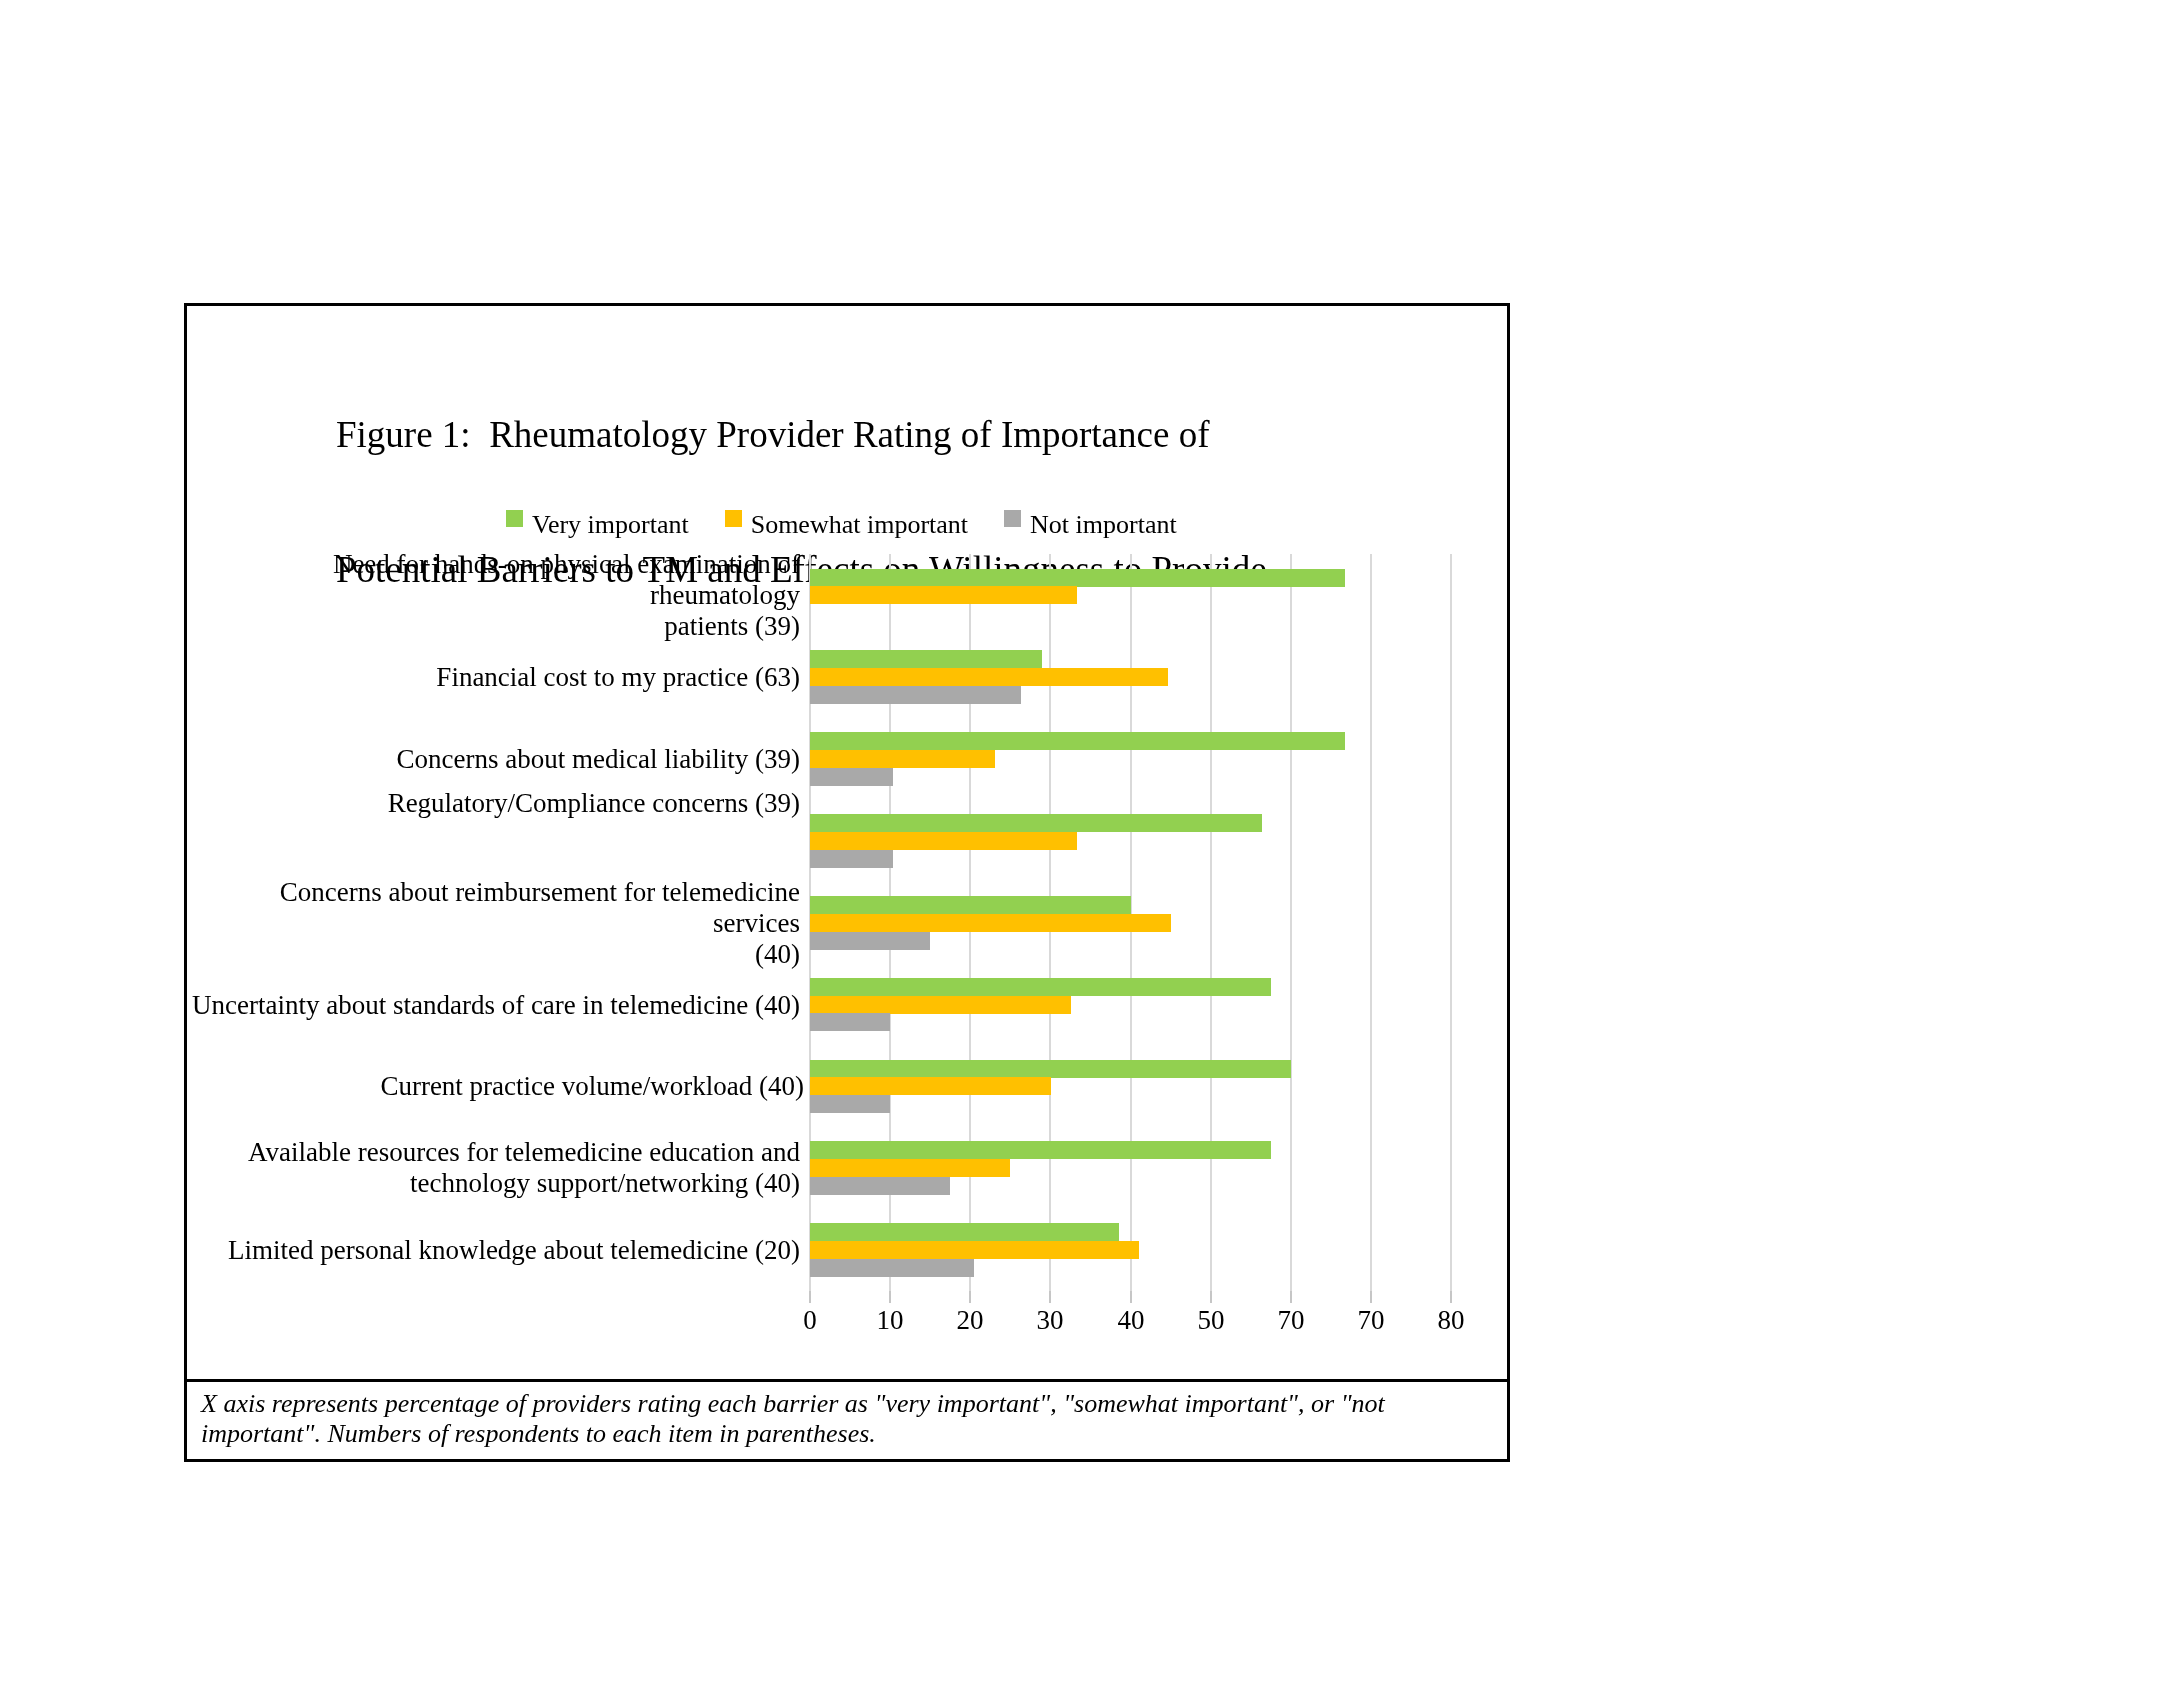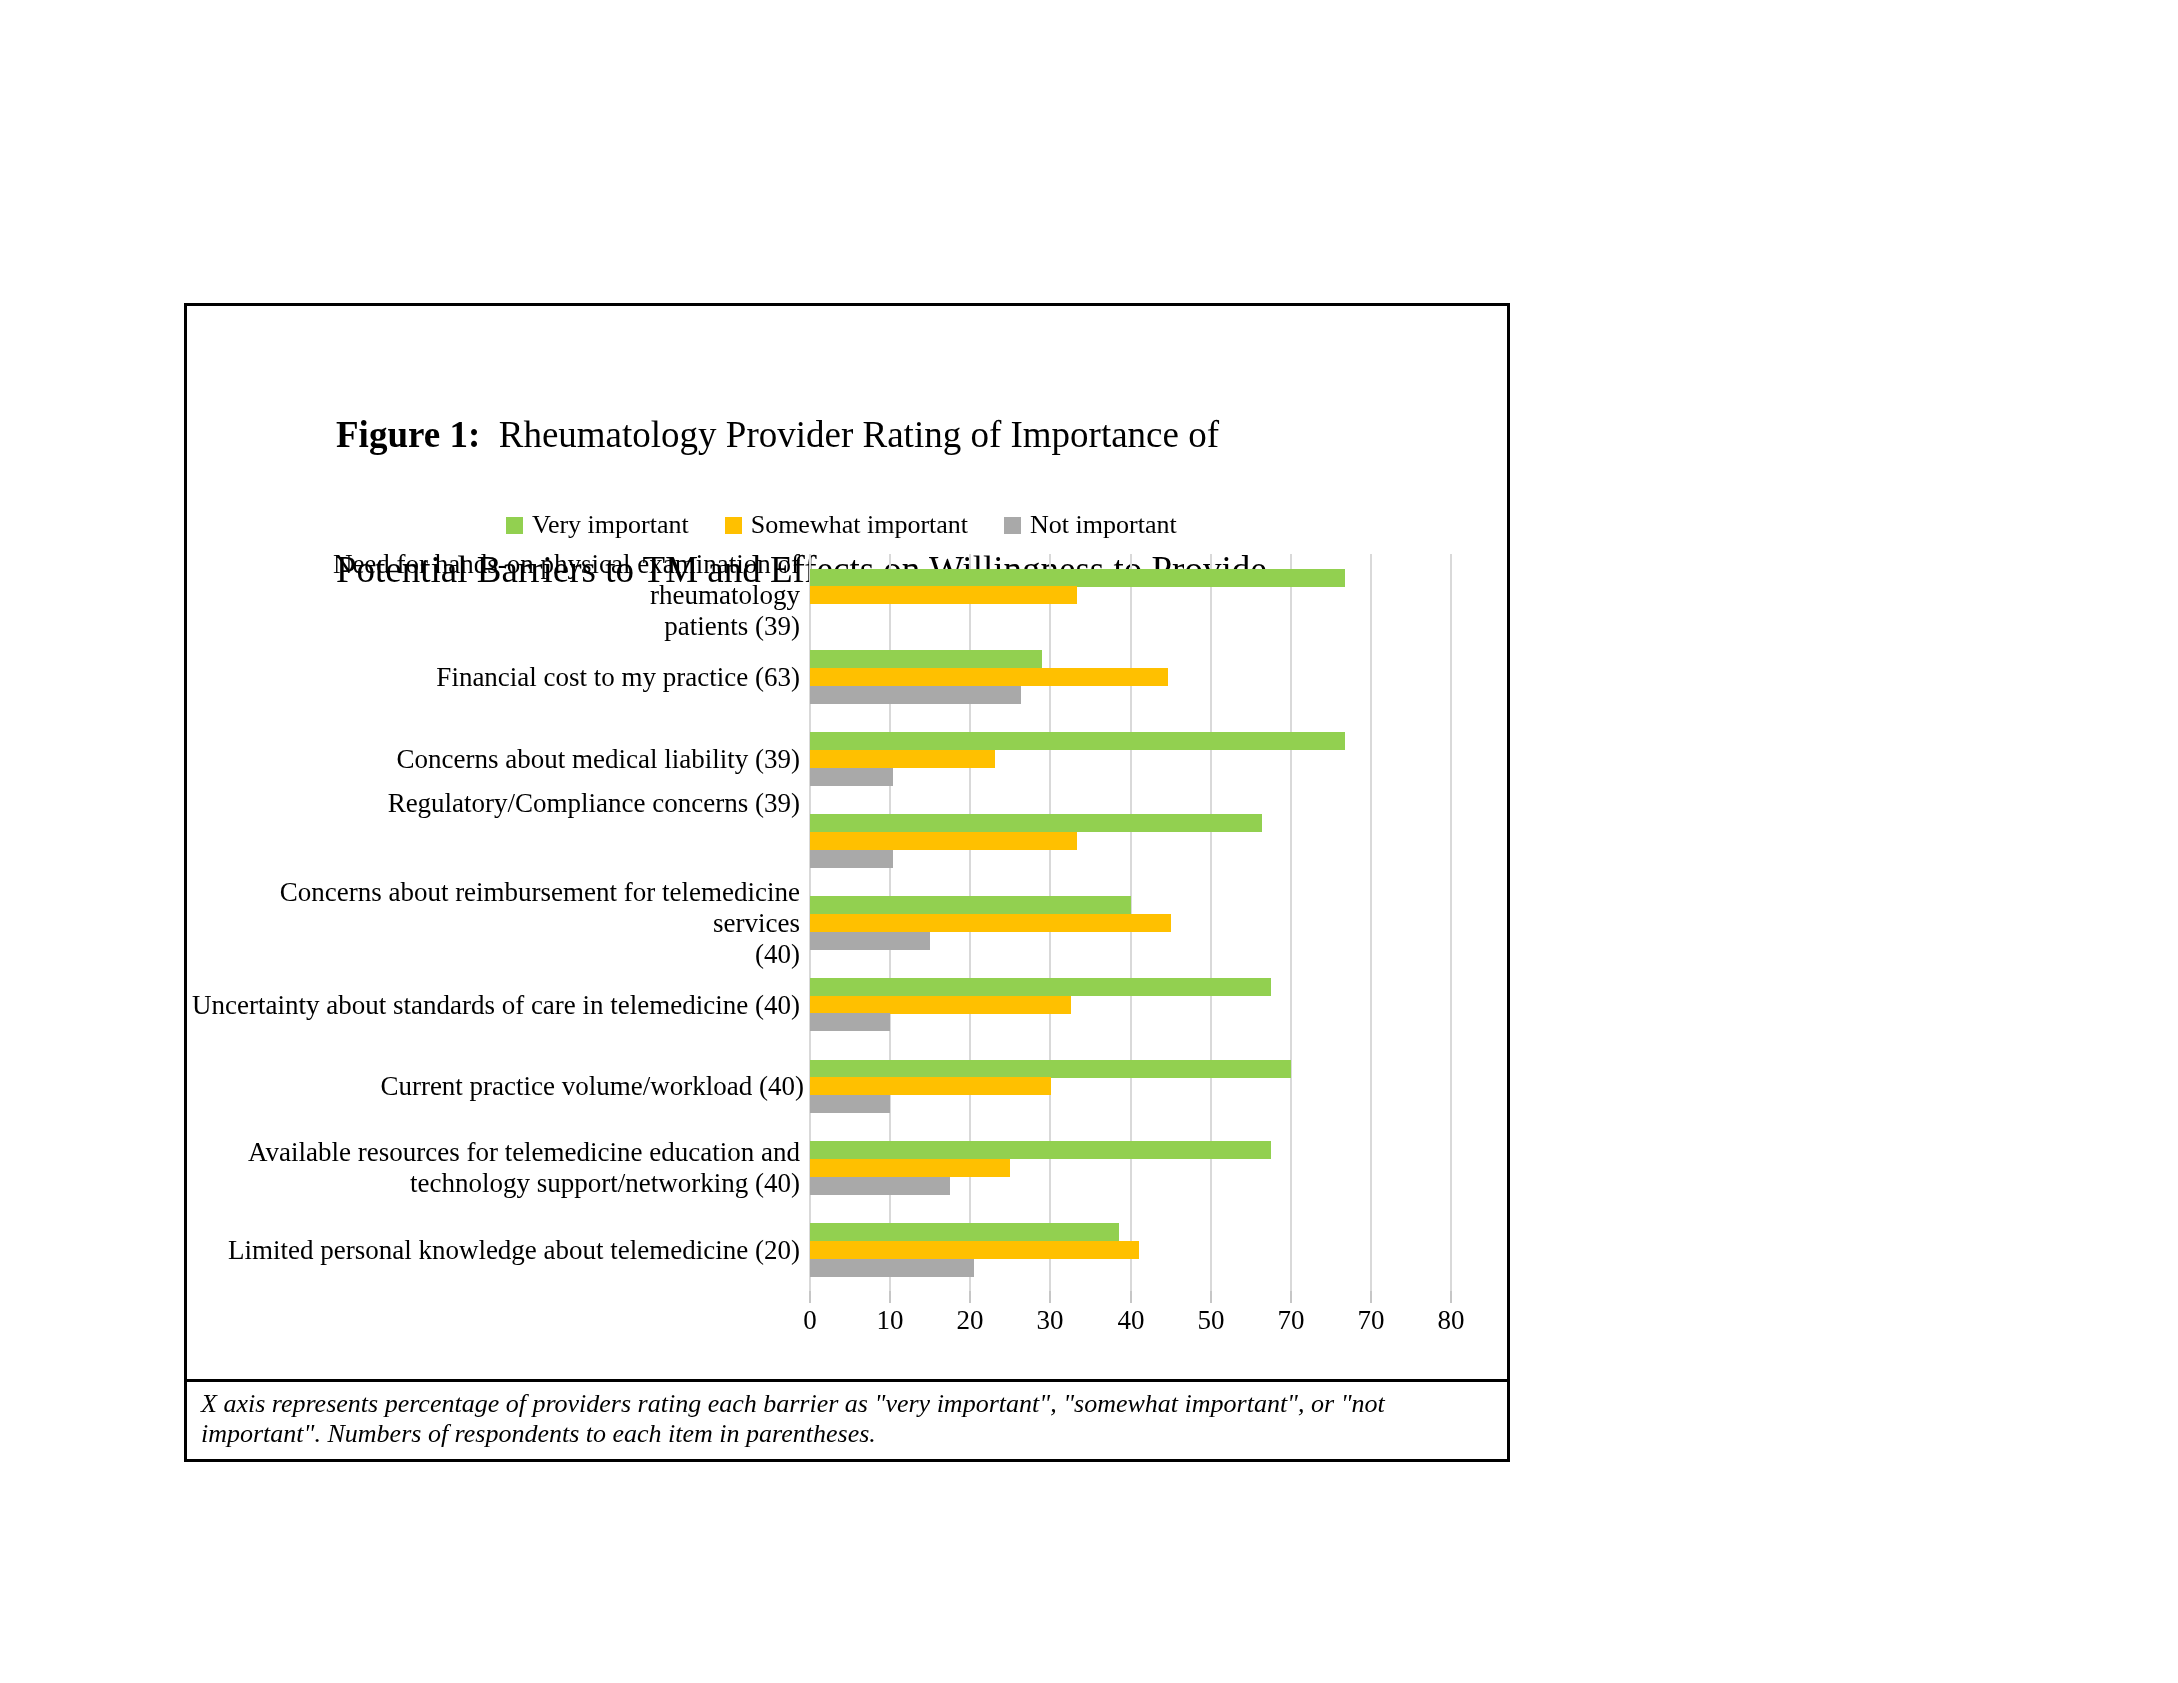--- a/index.html
+++ b/index.html
@@ -6,25 +6,25 @@
   .page{position:relative;width:2178px;height:1683px;background:#ffffff;
         font-family:"Liberation Serif","DejaVu Serif",serif;color:#000;overflow:hidden;}
 
   
   .figure-box{position:absolute;left:184px;top:303px;width:1320px;height:1073px;
               border:3px solid #000;background:#fff;}
 
   
   .figure-title{position:absolute;left:149px;top:16px;width:1040px;
                 font-size:37px;line-height:45px;white-space:pre-wrap;}
-  .t-bold{font-weight:bold;}
+  .t-bold{font-weight:normal;}
 
   
   .legend{position:absolute;left:319px;top:204px;display:flex;align-items:center;gap:36px;}
-  .legend-item{display:flex;align-items:center;}
+  .legend-item{display:flex;}
   .swatch{width:17px;height:17px;display:inline-block;margin-right:9px;}
   .legend-label{font-size:26px;white-space:nowrap;}
 
   
   #chart-layer{position:absolute;left:0;top:0;width:2178px;height:1683px;pointer-events:none;}
   .gridline{position:absolute;width:2px;background:#d9d9d9;}
   .axis-tick{position:absolute;width:2px;background:#c6c6c6;}
   .x-tick-label{position:absolute;transform:translateX(-50%);font-size:27px;}
   .cat-label{position:absolute;width:614px;text-align:right;font-size:27px;line-height:31px;
              white-space:pre-line;transform:translateY(-50%);}

